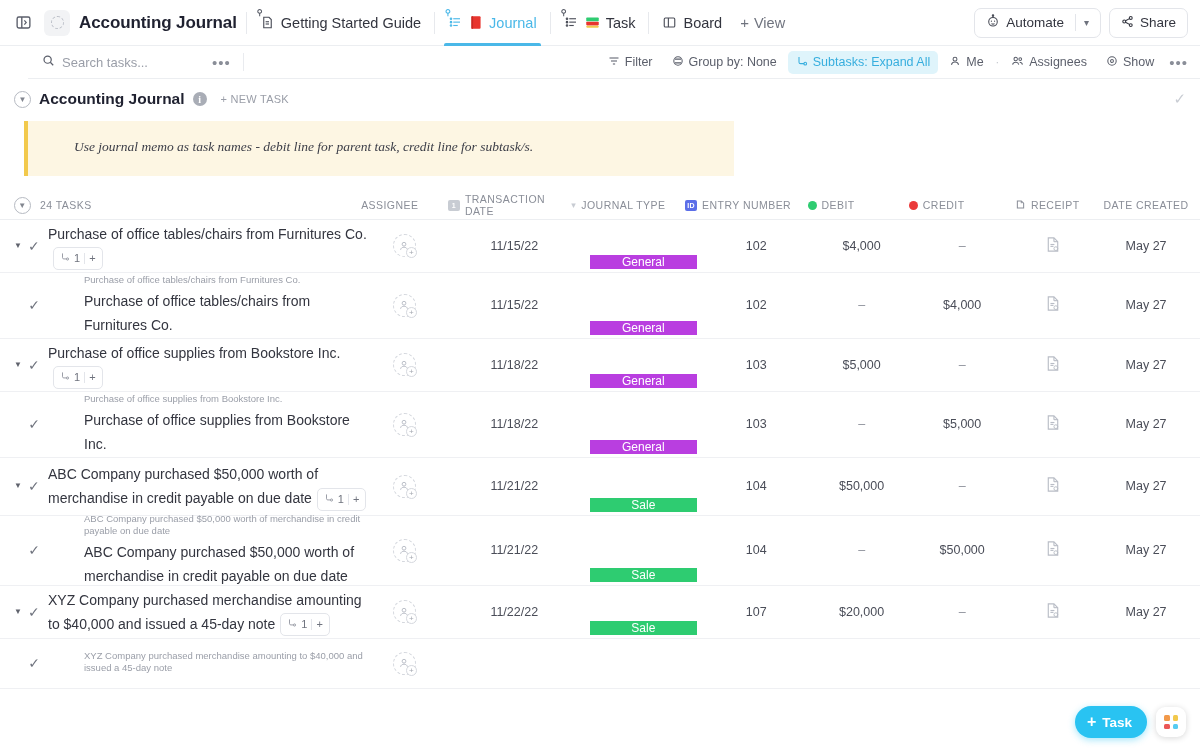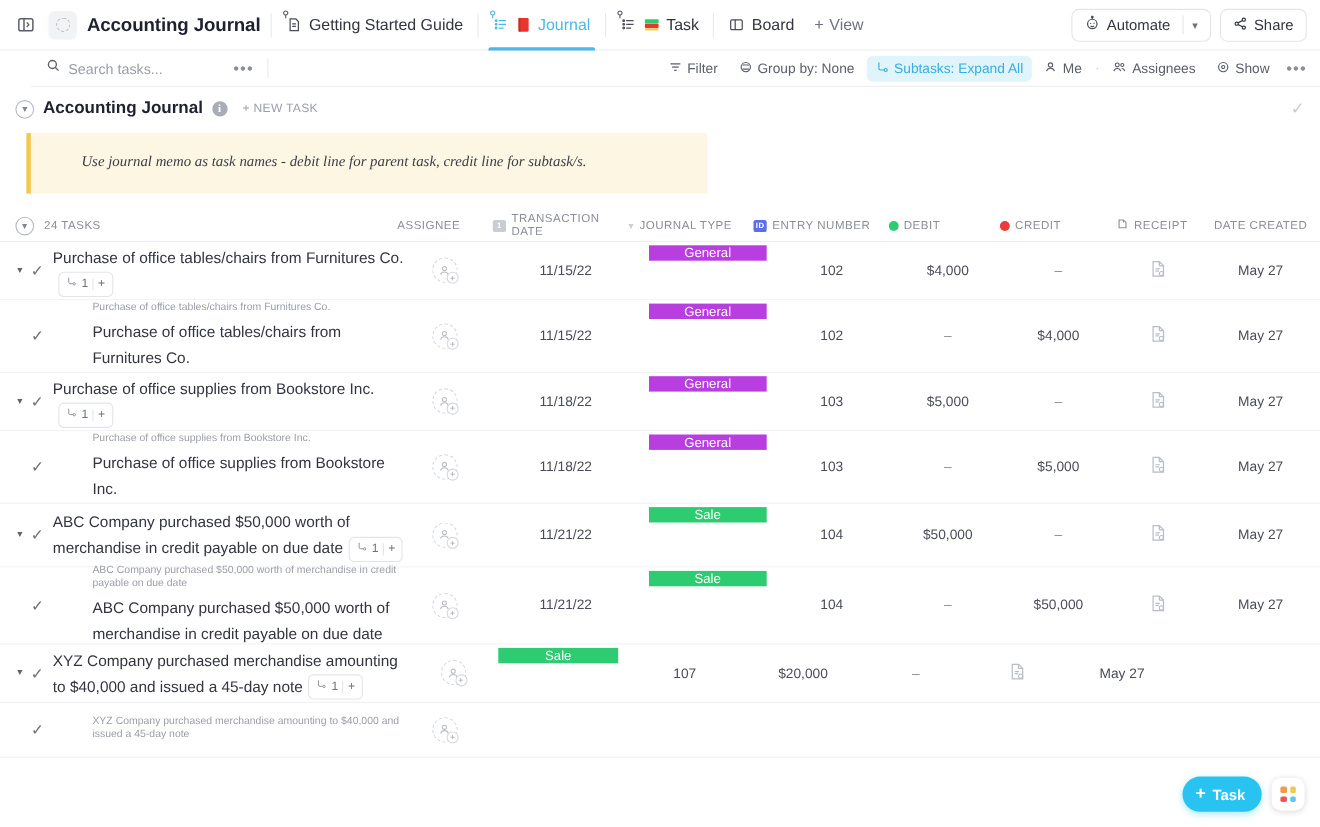--- a/index.html
+++ b/index.html
@@ -97,21 +97,21 @@
     font-family: "Liberation Serif", serif; flex: none; cursor: pointer;
   }
   .new-task-link {
     font-size: 11px; color: #9a9ea8; letter-spacing: 0.25px; cursor: pointer;
     margin-left: 6px; white-space: nowrap;
   }
   .head-check { margin-left: auto; color: #c8ccd3; font-size: 15px; }
 
   
   .memo {
-    margin: 6px 0 0 24px; width: 619px; background: #fdf6e3;
+    margin: 6px 0 0 24px; width: 710px; background: #fdf6e3;
     border-left: 4px solid #f2c94c; padding: 14px 18px 16px 46px;
   }
   .memo p {
     font-family: "Liberation Serif", serif; font-style: italic;
     font-size: 13.5px; color: #3b3d47; line-height: 1.85;
   }
 
   
   .table-wrap { margin-top: 16px; }
   .col-head {
@@ -140,21 +140,21 @@
     display: flex; align-items: stretch; border-bottom: 1px solid #eff0f3;
     position: relative; background: #fff;
   }
   .cell { display: flex; align-items: center; font-size: 12.5px; color: #4a4d58; }
   .c-name {
     width: 374px; padding-left: 14px; display: flex; align-items: center; gap: 0;
     position: relative;
   }
   .c-assignee { width: 76px; justify-content: center; }
   .c-txdate { width: 148px; justify-content: center; }
-  .c-jtype { width: 115px; justify-content: center; align-items: flex-start; padding: 3px; }
+  .c-jtype { width: 115px; justify-content: center; align-items: flex-end; padding: 3px; }
   .c-entry { width: 115px; justify-content: center; }
   .c-debit { width: 100px; justify-content: center; }
   .c-credit { width: 105px; justify-content: center; }
   .c-receipt { width: 80px; justify-content: center; }
   .c-created { width: 110px; justify-content: center; }
 
   .expander { display: flex; align-items: center; gap: 6px; flex: none; width: 34px; }
   .caret { color: #60636d; font-size: 8px; line-height: 1; }
   .tick { color: #6f737e; font-size: 14px; line-height: 1; }
   .name-block { flex: 1; min-width: 0; }
@@ -764,20 +764,21 @@
     </div>
     <div class="cell c-assignee">
           <div class="avatar-add">
   <svg width="12" height="12" viewBox="0 0 16 16" fill="none" stroke="#b9bdc6" stroke-width="1.3">
     <circle cx="8" cy="5.6" r="2.5"></circle>
               <path d="M3.4 13c.5-2.2 2.3-3.4 4.6-3.4S12.1 10.8 12.6 13"></path>
   </svg>
             <span class="plus-badge">+</span>
           </div>
         </div>
+    <div class="cell c-txdate">11/22/22</div>
     <div class="cell c-jtype">
       <div class="jtype-chip" style="background:#2ecc71">Sale</div>
     </div>
     <div class="cell c-entry">107</div>
     <div class="cell c-debit">$20,000</div>
     <div class="cell c-credit">
           <span class="dash">–</span>
         </div>
     <div class="cell c-receipt">
           <span class="receipt-ico">

